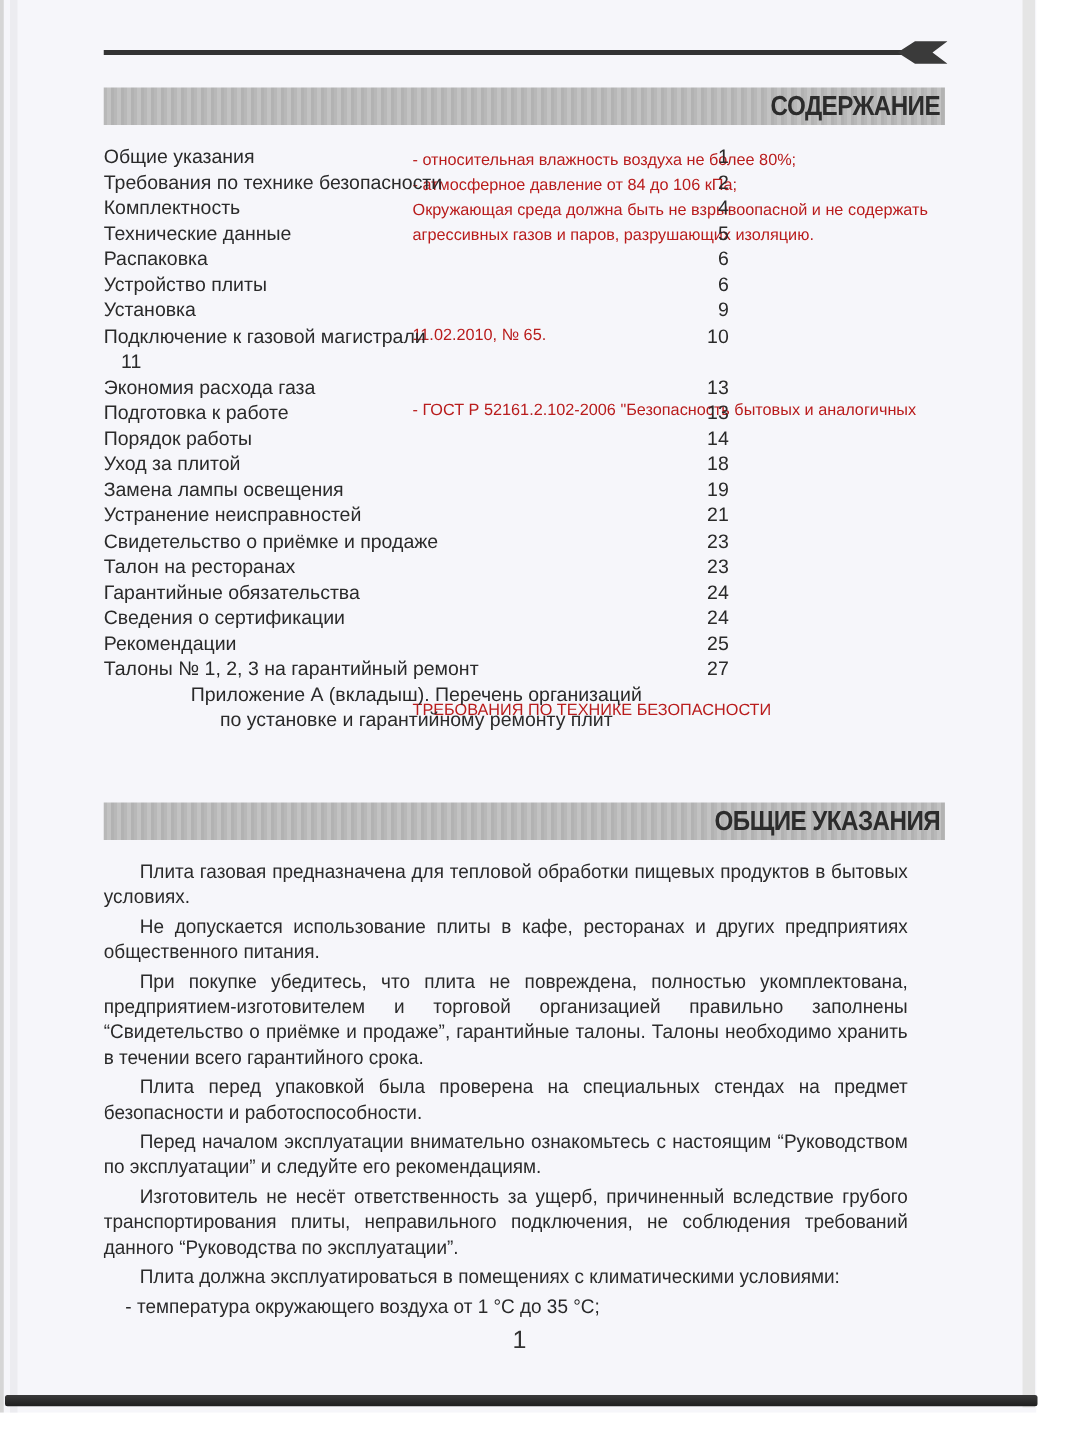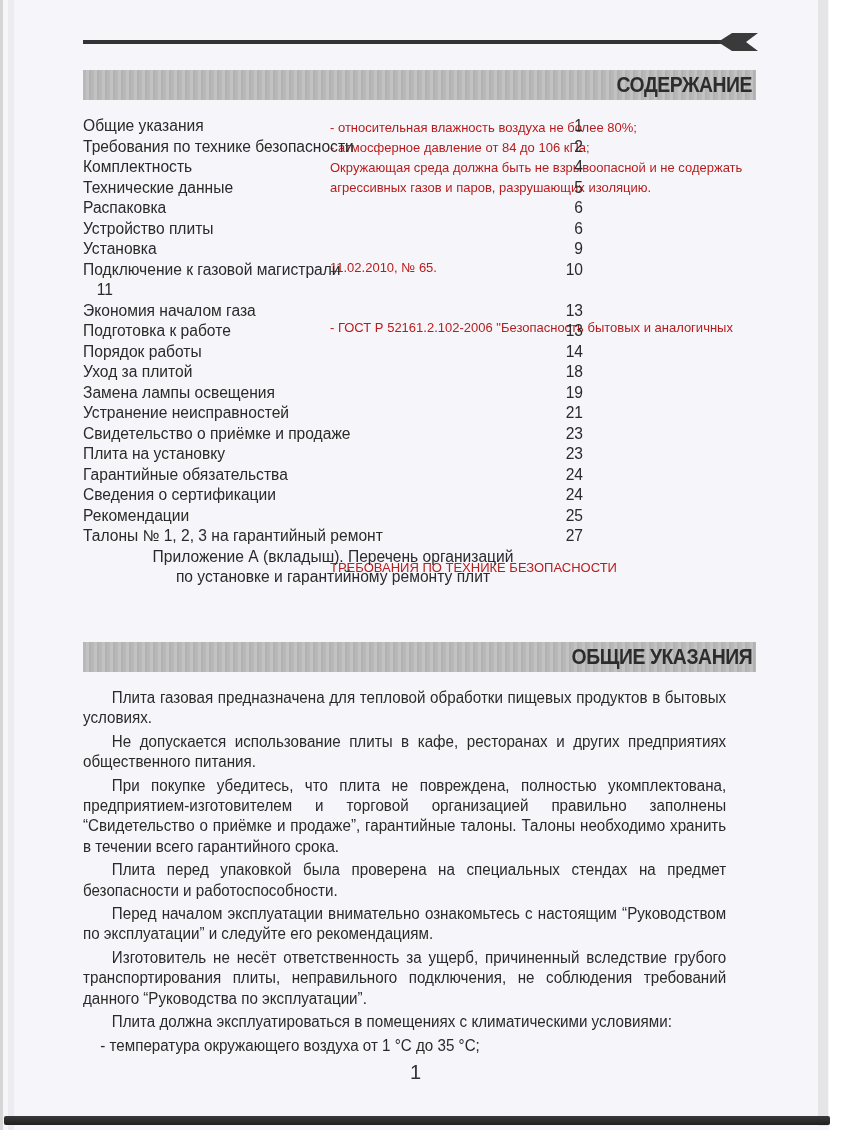--- a/index.html
+++ b/index.html
@@ -83,21 +83,21 @@
       <span class="pg">9</span>
     </div>
   <div class="toc-row">
       <span>Подключение к газовой магистрали</span>
       <span class="pg">10</span>
     </div>
   <div class="toc-row">
       <span class="pg">11</span>
     </div>
   <div class="toc-row">
-      <span>Экономия началом газа</span>
+      <span>Экономия расхода газа</span>
       <span class="pg">13</span>
     </div>
   <div class="toc-row">
       <span>Подготовка к работе</span>
       <span class="pg">13</span>
     </div>
   <div class="toc-row">
       <span>Порядок работы</span>
       <span class="pg">14</span>
     </div>
@@ -111,21 +111,21 @@
     </div>
   <div class="toc-row">
       <span>Устранение неисправностей</span>
       <span class="pg">21</span>
     </div>
   <div class="toc-row">
       <span>Свидетельство о приёмке и продаже</span>
       <span class="pg">23</span>
     </div>
   <div class="toc-row">
-      <span>Плита на установку</span>
+      <span>Талон на ресторанах</span>
       <span class="pg">23</span>
     </div>
   <div class="toc-row">
       <span>Гарантийные обязательства</span>
       <span class="pg">24</span>
     </div>
   <div class="toc-row">
       <span>Сведения о сертификации</span>
       <span class="pg">24</span>
     </div>

